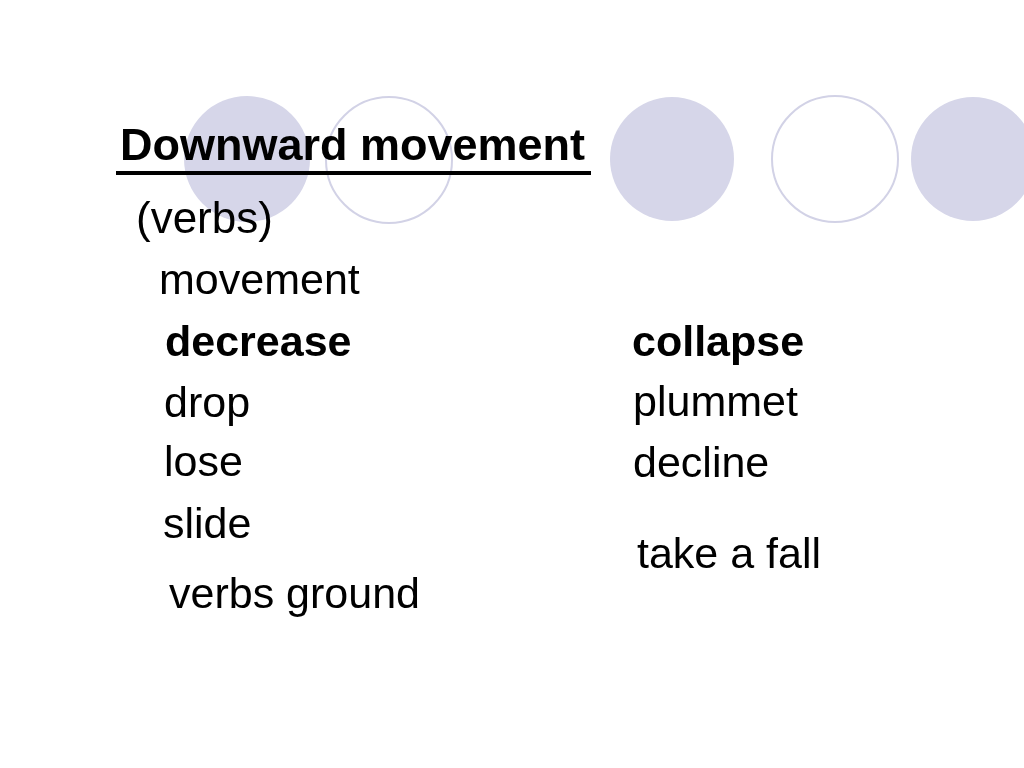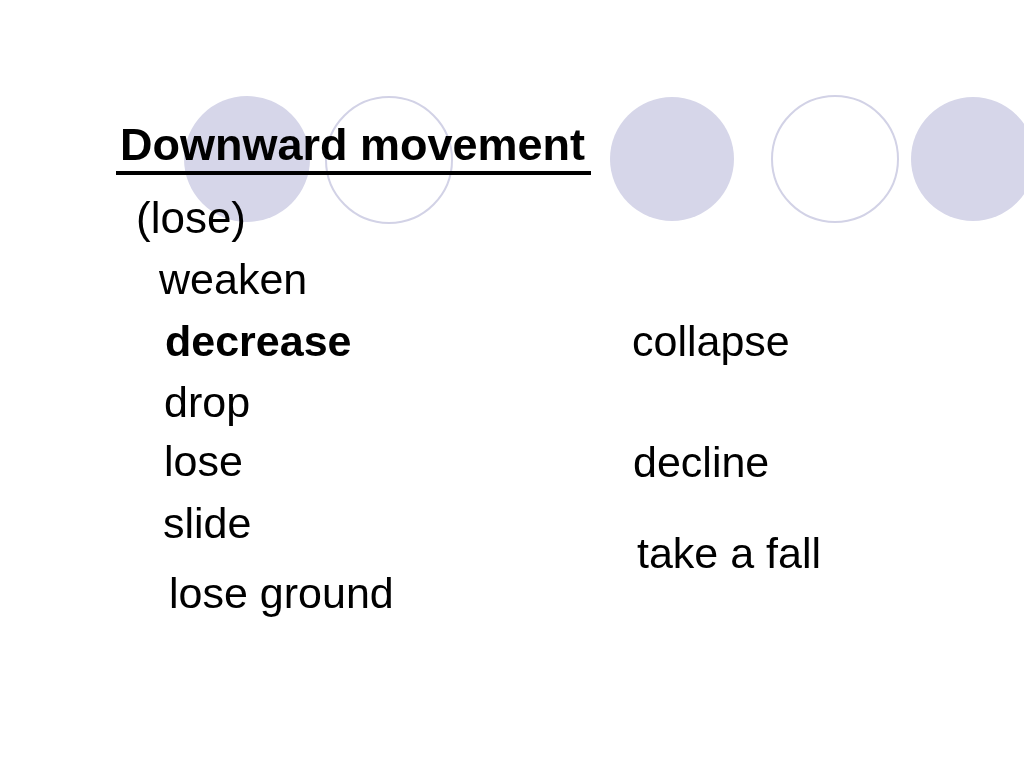--- a/index.html
+++ b/index.html
@@ -68,46 +68,47 @@
     white-space: nowrap;
   }
   .wl0 { left: 95px;  top: 194px; }
   .wl1 { left: 101px; top: 256px; font-weight: bold; }
   .wl2 { left: 100px; top: 317px; }
   .wl3 { left: 100px; top: 376px; }
   .wl4 { left: 99px;  top: 438px; }
   .wl5 { left: 105px; top: 508px; }
 
   .wr0 { left: 575px; top: 194px; }
-  .wr1 { left: 568px; top: 256px; }
+  .wr1 { left: 568px; top: 256px; font-weight: bold; }
   .wr2 { left: 569px; top: 316px; }
   .wr3 { left: 569px; top: 377px; }
   .wr4 { left: 573px; top: 468px; }
   .wr5 { left: 577px; top: 525px; }
 </style>
 </head>
 <body>
 
 <div class="slide">
 
   <div class="circle filled c1"></div>
   <div class="circle outlined c2"></div>
   <div class="circle filled c3"></div>
   <div class="circle outlined c4"></div>
   <div class="circle filled c5"></div>
 
   <div class="title-block">
     <h1 class="title-line">Downward movement</h1>
-    <div class="subtitle-line">(lose)</div>
+    <div class="subtitle-line">(verbs)</div>
   </div>
 
-  <span class="word wl0">weaken</span>
+  <span class="word wl0">movement</span>
   <span class="word wl1">decrease</span>
   <span class="word wl2">drop</span>
   <span class="word wl3">lose</span>
   <span class="word wl4">slide</span>
-  <span class="word wl5">lose ground</span>
+  <span class="word wl5">verbs ground</span>
 
   <span class="word wr1">collapse</span>
+  <span class="word wr2">plummet</span>
   <span class="word wr3">decline</span>
   <span class="word wr4">take a fall</span>
 
 </div>
 
 </body></html>

